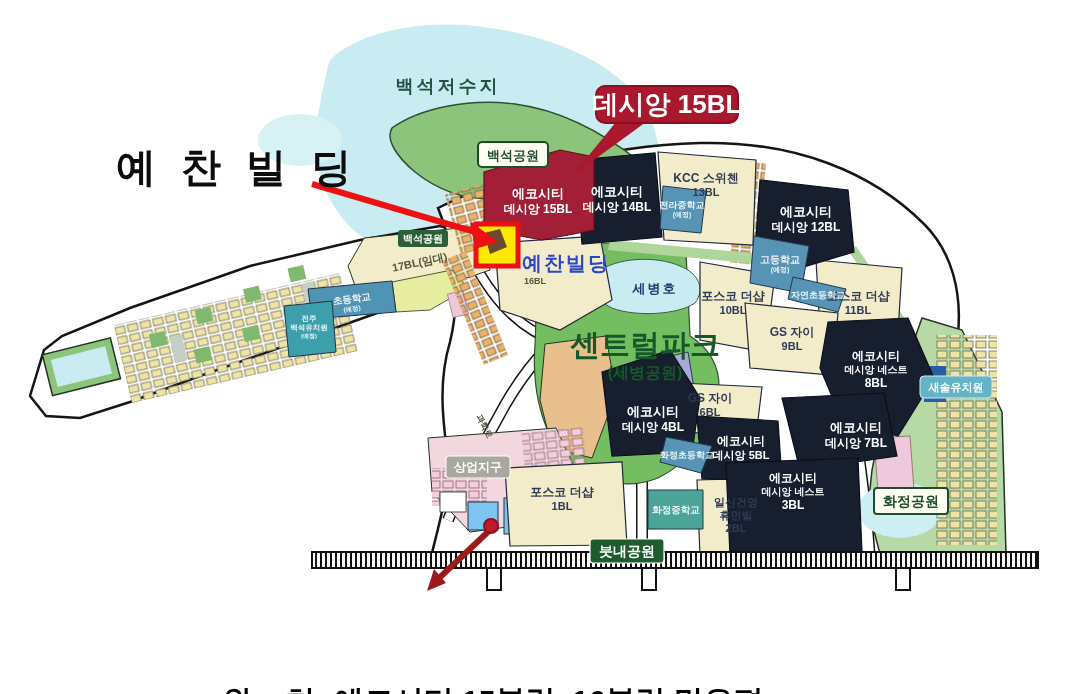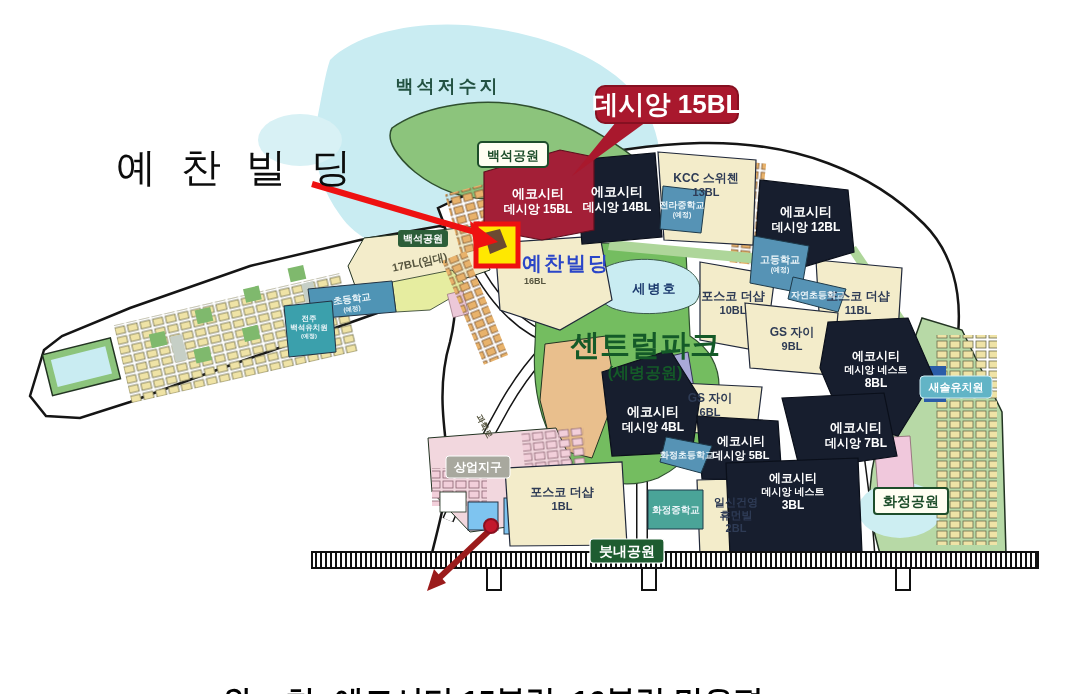--- a/index.html
+++ b/index.html
@@ -1,19 +1,19 @@
 <!DOCTYPE html>
 <html><head>
 <meta charset="utf-8">
 <style>
   html,body{margin:0;padding:0;background:#fff;}
   #stage{position:relative;width:1066px;height:694px;background:#fff;overflow:hidden;
          font-family:"Liberation Sans","DejaVu Sans",sans-serif;}
   #mapsvg{position:absolute;left:0;top:0;}
-  .big-title{position:absolute;left:116px;top:140px;font-size:40px;font-weight:400;
+  .big-title{position:absolute;left:116px;top:140px;font-size:40px;font-weight:700;
              letter-spacing:7px;color:#0c0c0c;white-space:pre;}
   .footer{position:absolute;left:222px;top:606px;color:#000;font-weight:800;
           font-size:30px;line-height:38px;white-space:pre;}
   .footer .row{display:block;}
   text{font-family:"Liberation Sans","DejaVu Sans",sans-serif;}
   .t-dark{fill:#ffffff;font-weight:700;}
   .t-cream{fill:#2e3b55;font-weight:700;}
   .t-school{fill:#eaf4f8;font-weight:700;}
   .t-badge-w{fill:#ffffff;font-weight:700;}
   .t-badge-g{fill:#1d4d2a;font-weight:800;}

